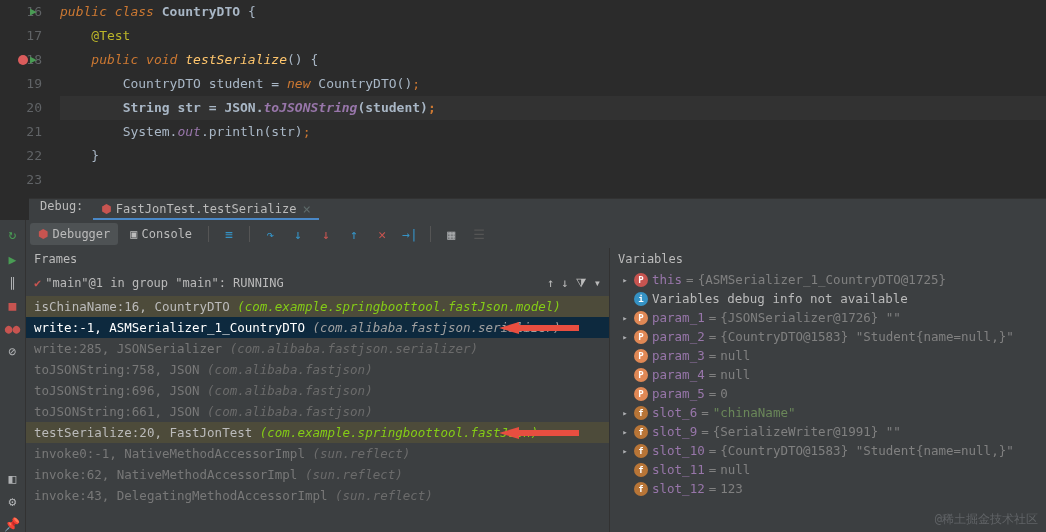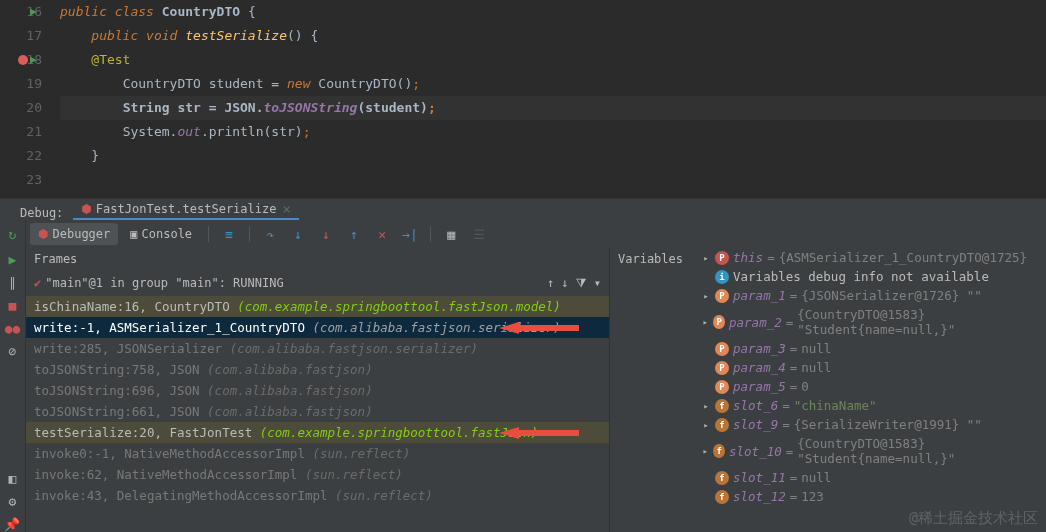--- a/index.html
+++ b/index.html
@@ -55,23 +55,24 @@
 .fn { color: #ffc66d; font-style: italic; }
 .stat { color: #9876aa; font-style: italic; }
 .brace { color: #a9b7c6; }
 .semi { color: #cc7832; }
 
 .debug-header {
   height: 22px;
   background: #3c3f41;
   border-top: 1px solid #323232;
   display: flex;
-  align-items: flex-end;
-  padding-left: 20px;
+  align-items: flex-start;
+  padding-left: 11px;
   font-size: 12px;
+  margin-left: 29px;
 }
 .debug-header .label { color: #bbbbbb; margin-right: 10px; }
 .debug-tab {
   display: flex;
   align-items: center;
   padding: 0 8px;
   color: #bbbbbb;
   height: 100%;
   border-bottom: 2px solid #4a88c7;
 }
@@ -161,68 +162,68 @@
 .frame-row.sel { background: #0d293e; color: #ffffff; }
 .frame-row .pkg { font-style: italic; color: #84cc16; }
 .frame-row.sel .pkg { font-style: italic; color: #a0a0a0; }
 .arrow-ptr {
   position: absolute;
   right: 30px;
   top: 2px;
   pointer-events: none;
 }
 
-.vars-pane { flex: 1; display: flex; }
+.vars-pane { flex: 1; display: flex; flex-direction: column; }
 .var-list { flex: 1; overflow: hidden; font-size: 12.5px; padding-left: 6px; }
 .var-row {
   padding: 2px 4px;
   display: flex;
   align-items: center;
   gap: 4px;
 }
 .exp { color: #afb1b3; width: 10px; text-align: center; font-size: 9px; }
 .badge {
   width: 14px; height: 14px; border-radius: 50%;
   display: inline-flex; align-items: center; justify-content: center;
   font-size: 9px; font-weight: bold; color: #fff;
 }
 .badge.p { background: #c75450; }
 .badge.pp { background: #e08855; }
 .badge.f { background: #b87537; }
 .badge.i { background: #3592c4; }
-.varname { color: #9876aa; font-style: italic; }
+.varname { color: #9876aa; }
 .vareq { color: #808080; }
 .varval { color: #808080; }
 .varstr { color: #6a8759; }
 .watermark {
   position: absolute;
   right: 8px;
   bottom: 4px;
   color: #606366;
-  font-size: 15px;
+  font-size: 12px;
 }
 </style>
 </head>
 <body>
 
 <div class="editor">
   <div class="gutter">
     <div class="ln"><span class="runicon">▶</span><span>16</span></div>
     <div class="ln"><span>17</span></div>
     <div class="ln"><span class="bp"></span><span class="runicon">▶</span><span>18</span></div>
     <div class="ln"><span>19</span></div>
     <div class="ln"><span>20</span></div>
     <div class="ln"><span>21</span></div>
     <div class="ln"><span>22</span></div>
     <div class="ln"><span>23</span></div>
   </div>
   <div class="code">
     <div class="line"><span class="kw">public</span> <span class="kw">class</span> <span class="decl">CountryDTO</span> <span class="brace">{</span></div>
+    <div class="line">    <span class="ann">@Test</span></div>
     <div class="line">    <span class="kw">public</span> <span class="kw">void</span> <span class="fn">testSerialize</span><span>()</span> <span class="brace">{</span></div>
-    <div class="line">    <span class="ann">@Test</span></div>
     <div class="line">        <span>CountryDTO</span> <span>student</span> <span>=</span> <span class="kw">new</span> <span>CountryDTO()</span><span class="semi">;</span></div>
     <div class="line hl">        <span>String</span> <span>str</span> <span>=</span> <span>JSON.</span><span class="stat">toJSONString</span><span>(student)</span><span class="semi">;</span></div>
     <div class="line">        <span>System.</span><span class="stat">out</span><span>.println(str)</span><span class="semi">;</span></div>
     <div class="line">    <span class="brace">}</span></div>
     <div class="line"></div>
   </div>
 </div>
 
 <div class="debug-header">
   <span class="label">Debug:</span>

